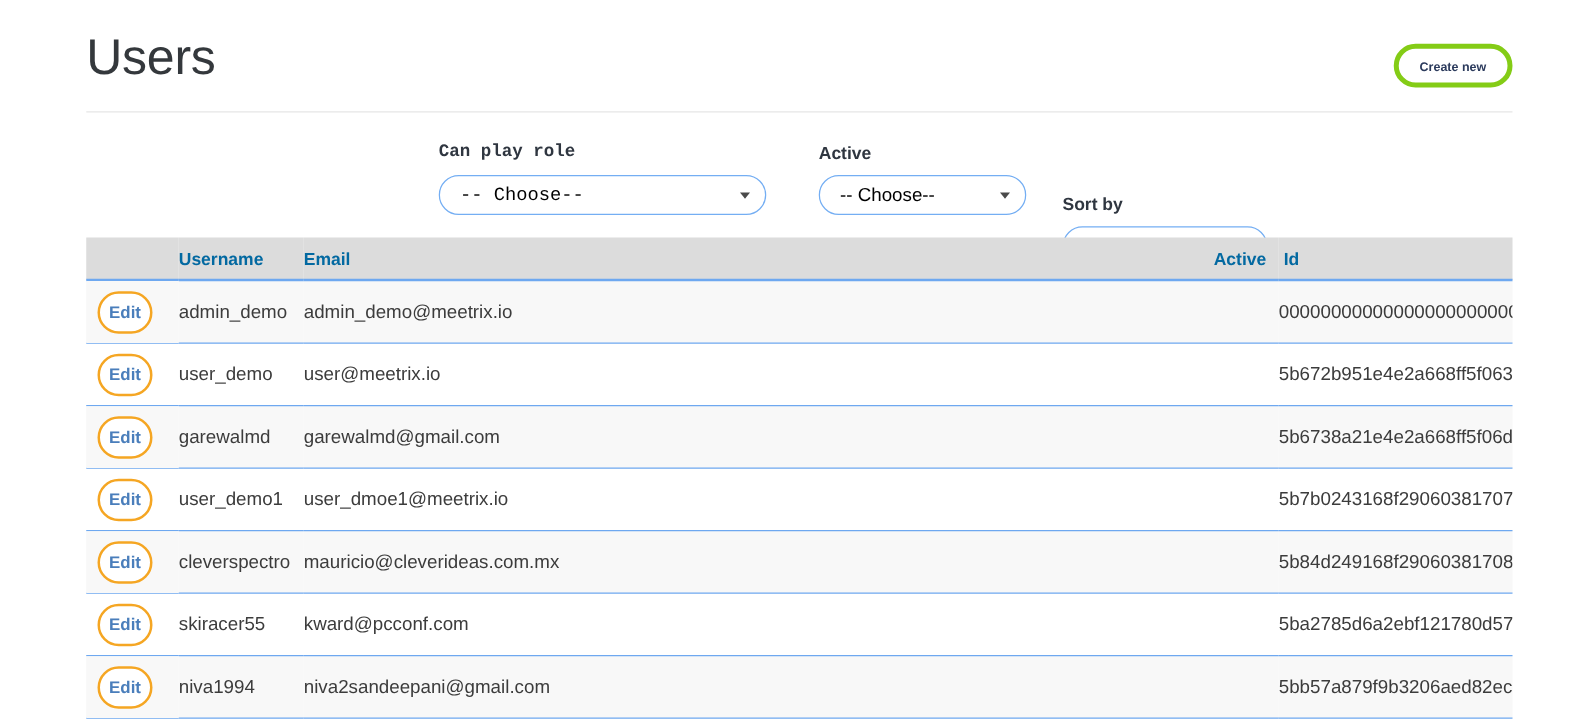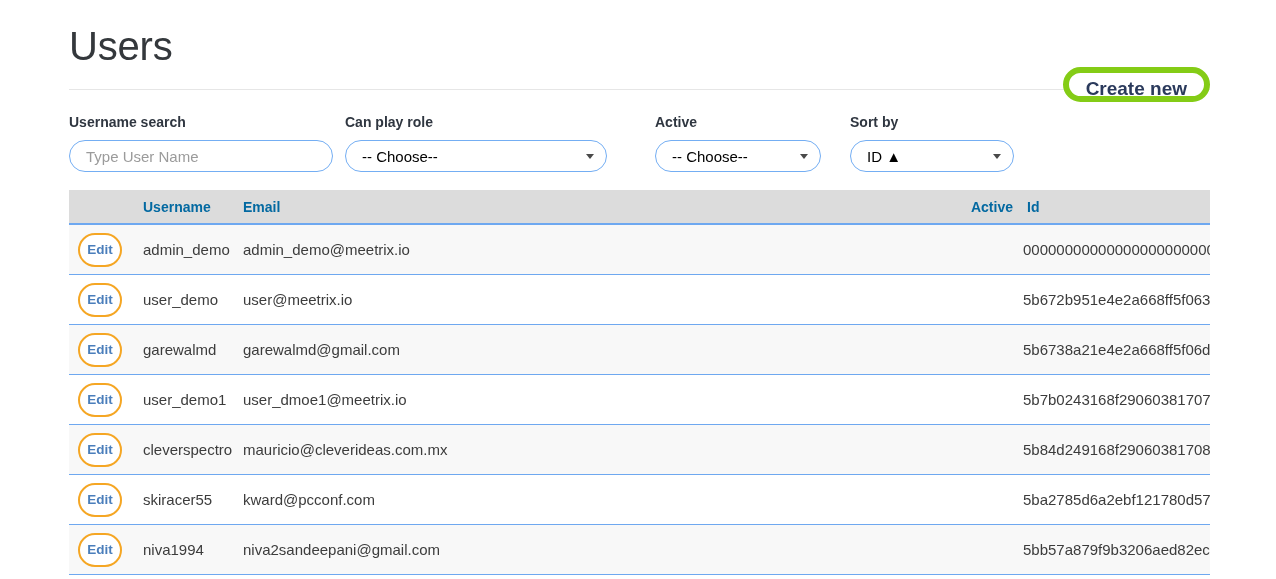--- a/index.html
+++ b/index.html
@@ -40,31 +40,30 @@
     line-height: 48px;
     color: #34383c;
     letter-spacing: -0.2px;
   }
   .create-new-btn {
     position: absolute;
     right: 0;
     top: 13px;
     height: 35px;
     padding: 0 17px;
-    border: 6px solid #84cc16;
+    border: 4px solid #84cc16;
     border-radius: 18px;
     background: #ffffff;
     color: #2b3a5c;
     font-family: "Liberation Sans", sans-serif;
-    font-size: 19px;
+    font-size: 10px;
     font-weight: bold;
     line-height: 31px;
     cursor: pointer;
     white-space: nowrap;
-    margin-top: 32px;
   }
   
   .filters {
     position: absolute;
     left: 69px;
     top: 114px;
     width: 1141px;
     height: 60px;
   }
   .filter {
@@ -122,23 +121,23 @@
     margin-top: -2px;
     width: 0;
     height: 0;
     border-left: 4px solid transparent;
     border-right: 4px solid transparent;
     border-top: 5px solid #4a4a4a;
     pointer-events: none;
   }
   
   #f-username { left: 0px;   width: 264px; }
-  #f-role     { left: 276px; width: 262px; }
+  #f-role     { left: 282px; width: 262px; font-family: Liberation Mono, monospace; }
   #f-active   { left: 586px; width: 166px; }
-  #f-sort     { left: 781px; width: 164px; }
+  #f-sort     { left: 781px; width: 164px; margin-top: 41px; }
   #f-limit    { left: 976px; width: 165px; }
 
   
   .table-wrap {
     position: absolute;
     left: 69px;
     top: 190px;
     width: 1141px;
   }
   .utable {
@@ -209,26 +208,20 @@
 
 <div class="page">
 
   <div class="page-header">
     <h1 class="page-title">Users</h1>
     <button class="create-new-btn">Create new</button>
   </div>
 
   <div class="filters">
 
-    <div class="filter" id="f-username">
-      <label class="filter-label">Username search</label>
-      <div class="field">
-        <input class="text-input" type="text" placeholder="Type User Name" style="">
-      </div>
-    </div>
 
     <div class="filter" id="f-role">
       <label class="filter-label">Can play role</label>
       <div class="field">
         <div class="select-display">-- Choose--</div>
         <span class="caret"></span>
       </div>
     </div>
 
     <div class="filter" id="f-active">

